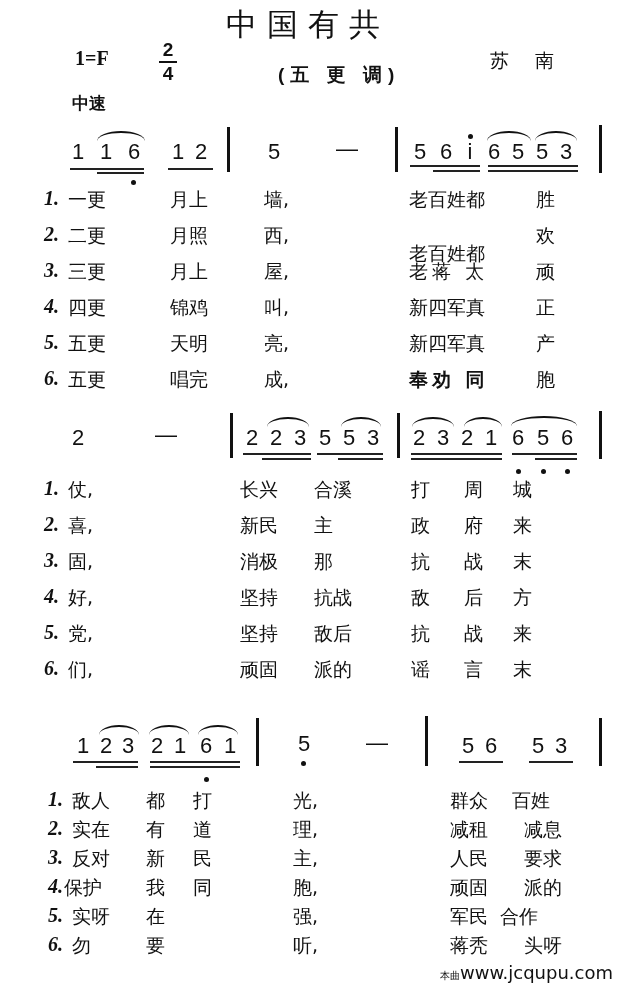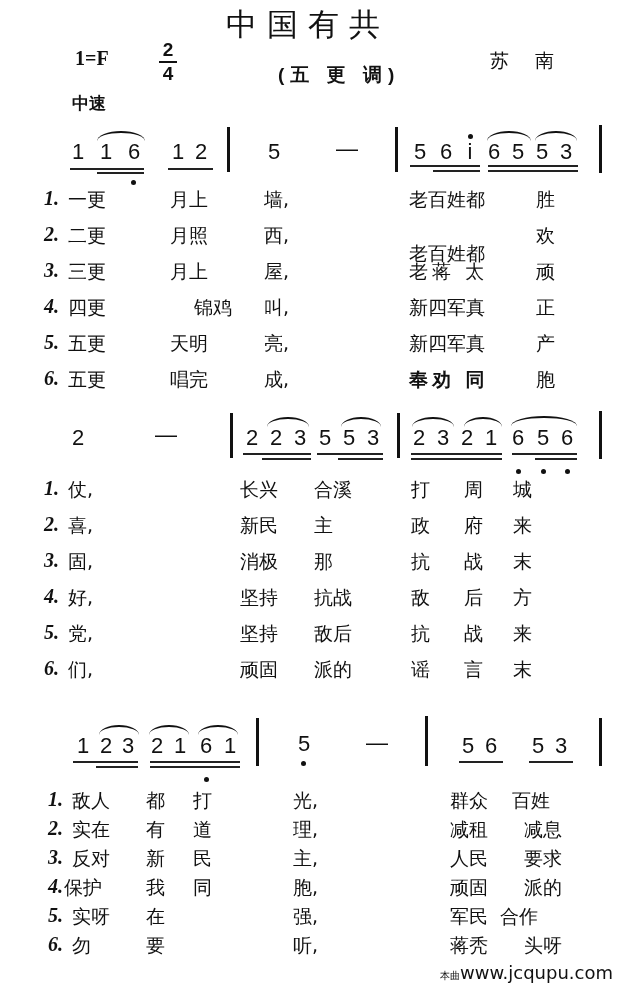--- a/index.html
+++ b/index.html
@@ -95,21 +95,21 @@
     <span class="abs lyric-num" style="left:0;">3.</span>
     <span class="abs lyric" style="left:24px;">三更</span>
     <span class="abs lyric" style="left:126px;">月上</span>
     <span class="abs lyric" style="left:220px;">屋,</span>
     <span class="abs lyric" style="left:365px; letter-spacing:4px;">老蒋 太</span>
     <span class="abs lyric" style="left:492px;">顽</span>
   </div>
   <div class="abs" style="left:44px; top:295px;">
     <span class="abs lyric-num" style="left:0;">4.</span>
     <span class="abs lyric" style="left:24px;">四更</span>
-    <span class="abs lyric" style="left:126px;margin-left:24px;">锦鸡</span>
+    <span class="abs lyric" style="left:126px;">锦鸡</span>
     <span class="abs lyric" style="left:220px;">叫,</span>
     <span class="abs lyric" style="left:365px;">新四军真</span>
     <span class="abs lyric" style="left:492px;">正</span>
   </div>
   <div class="abs" style="left:44px; top:331px;">
     <span class="abs lyric-num" style="left:0;">5.</span>
     <span class="abs lyric" style="left:24px;">五更</span>
     <span class="abs lyric" style="left:126px;">天明</span>
     <span class="abs lyric" style="left:220px;">亮,</span>
     <span class="abs lyric" style="left:365px;">新四军真</span>

